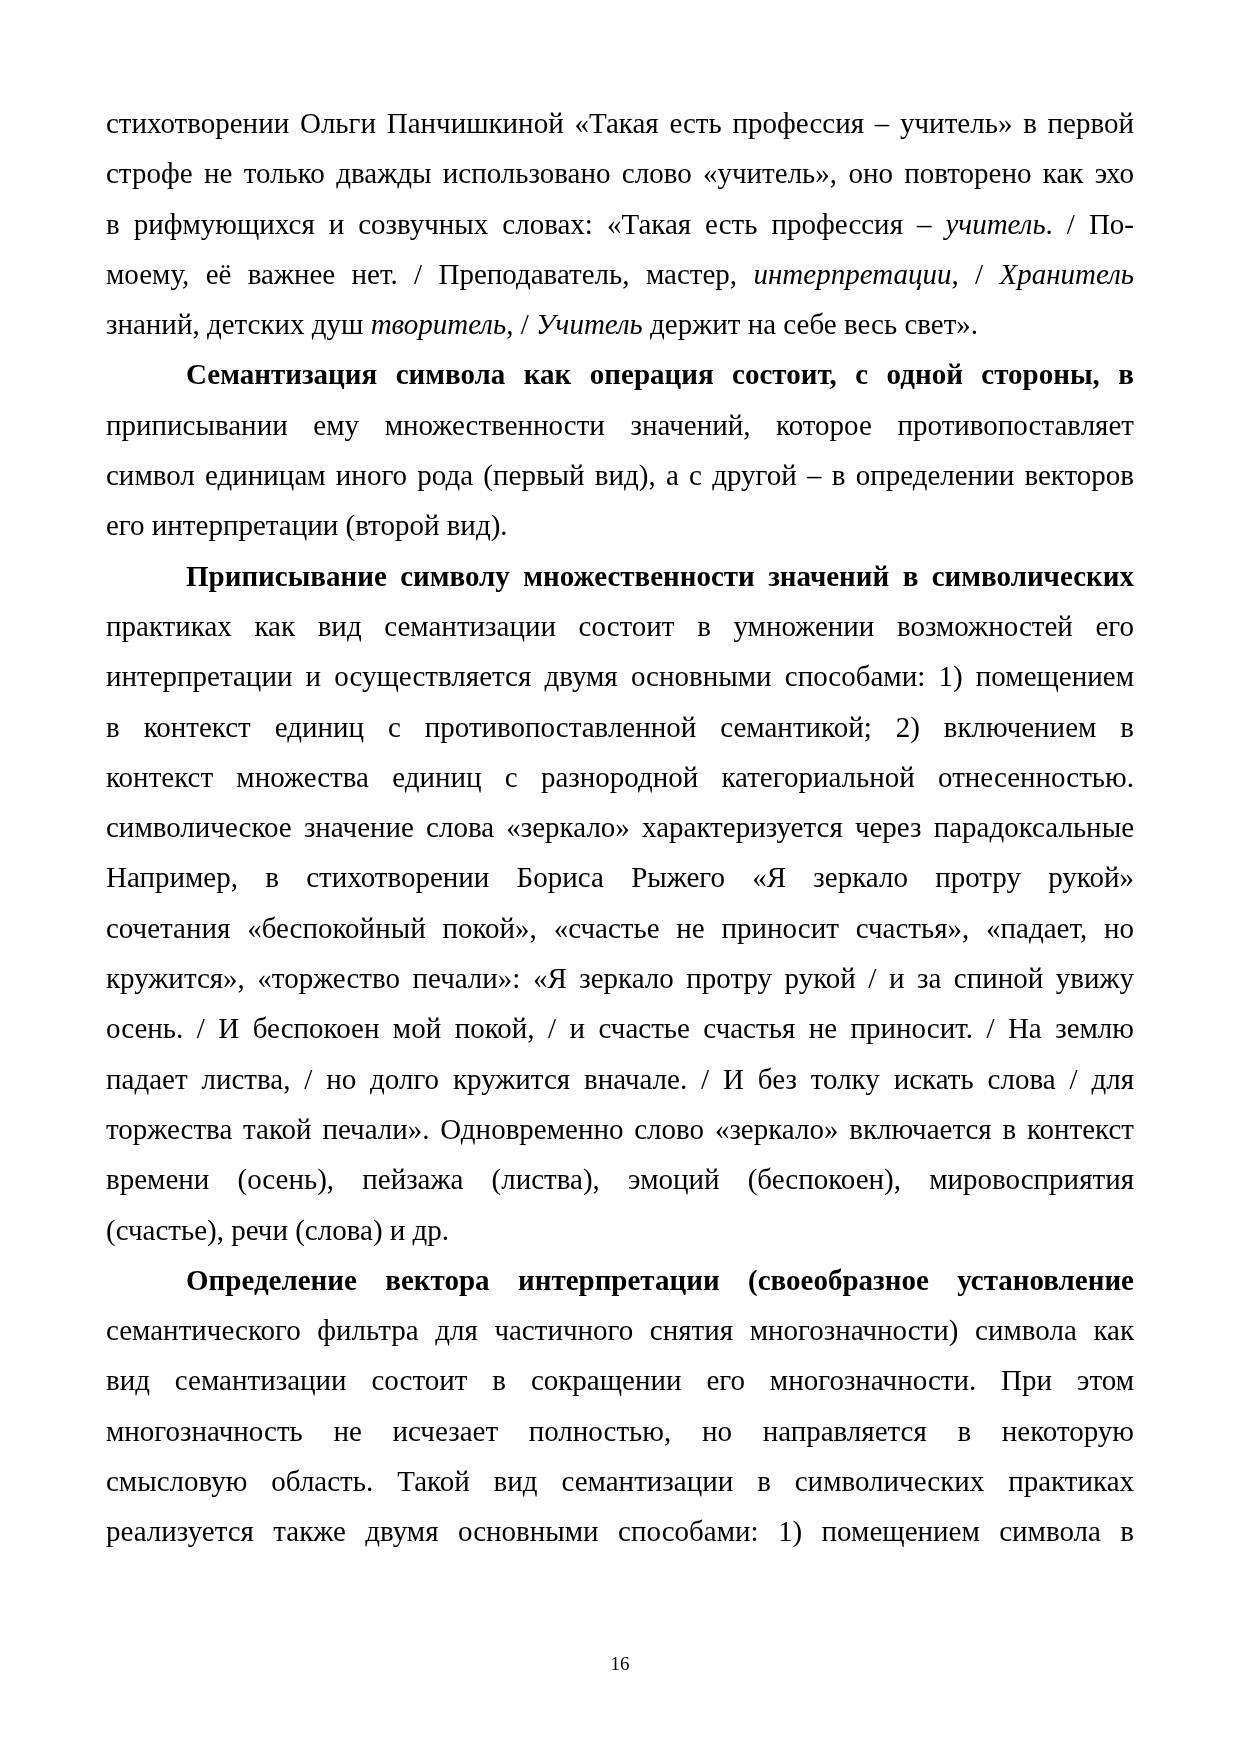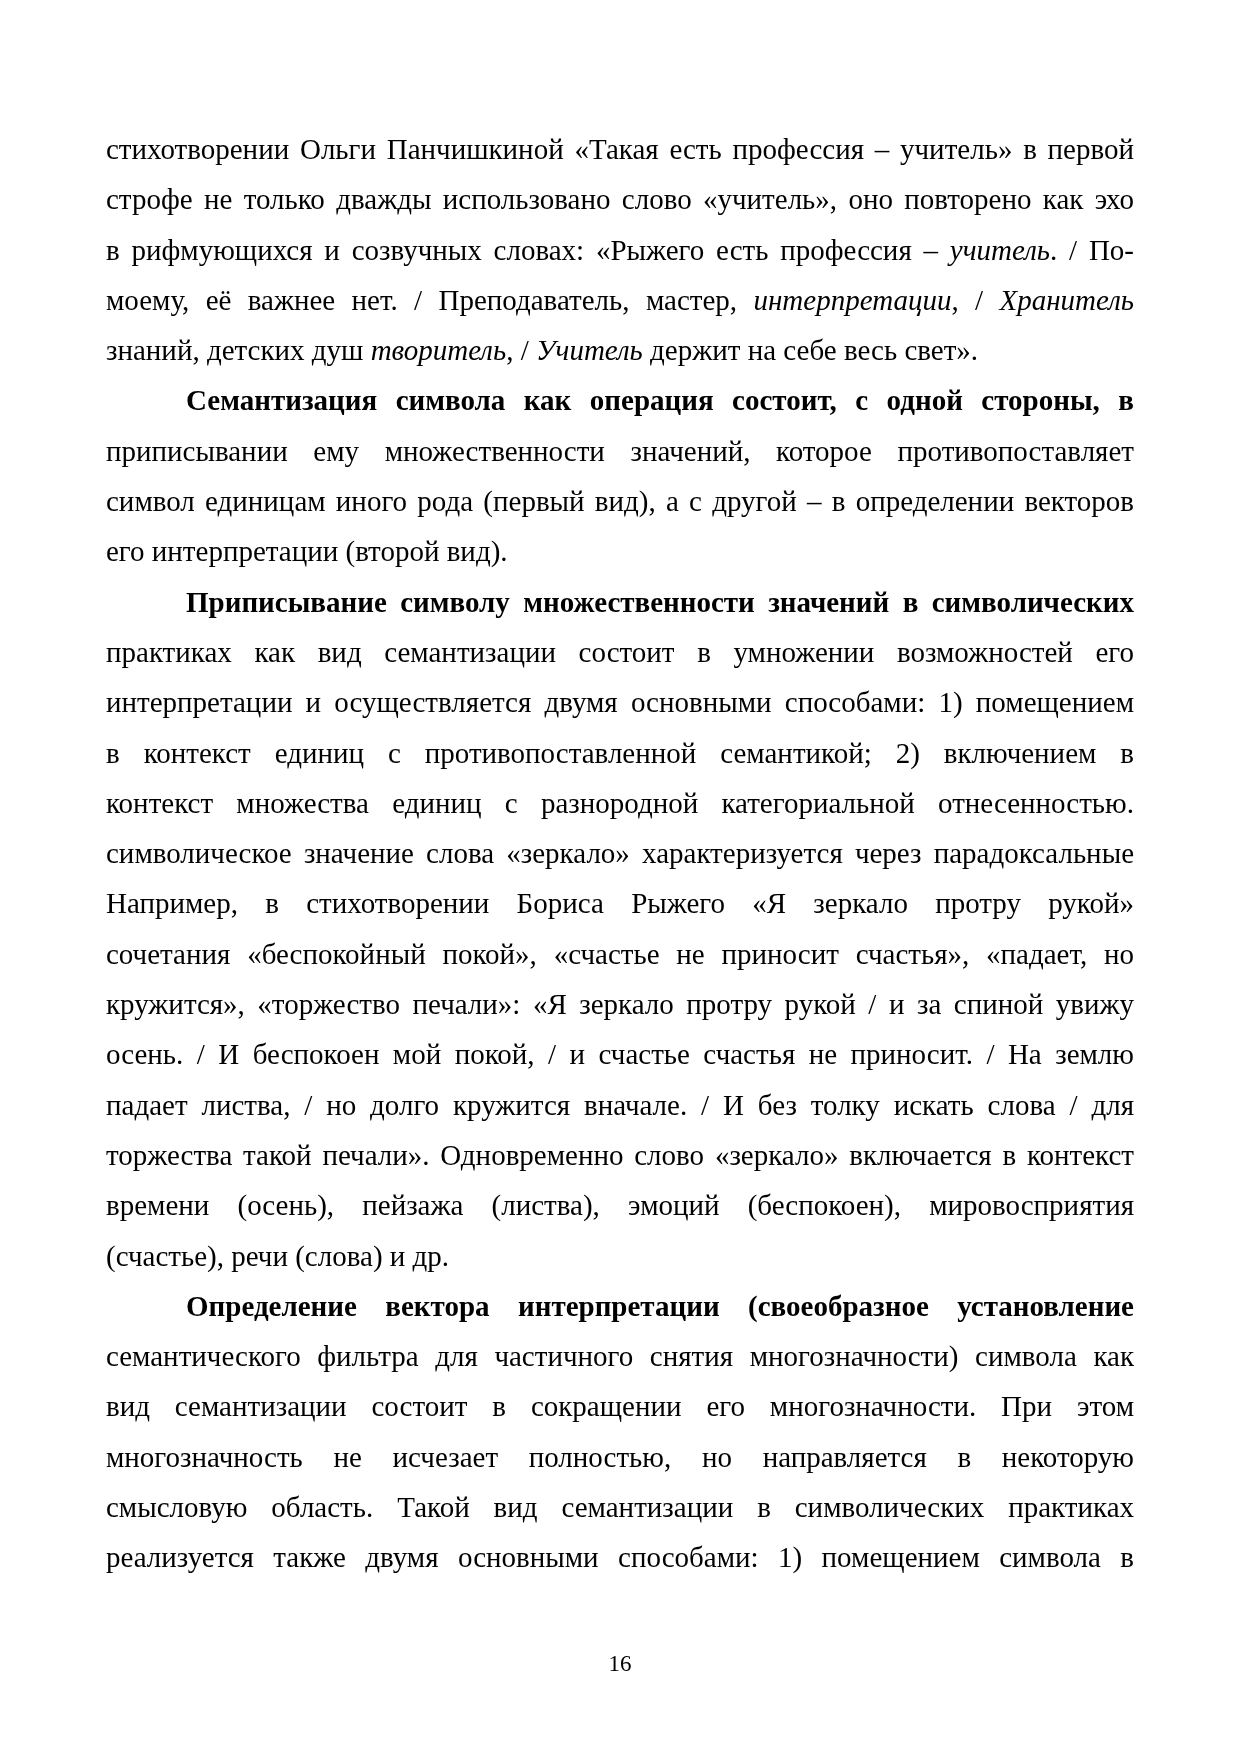--- a/index.html
+++ b/index.html
@@ -12,21 +12,21 @@
     width: 1240px;
     height: 1754px;
     background: #ffffff;
     overflow: hidden;
     font-family: "Liberation Serif", "DejaVu Serif", serif;
     color: #000000;
   }
   .text-block {
     position: absolute;
     left: 106px;
-    top: 124px;
+    top: 98px;
     width: 1028px;
   }
   .paragraph {
     margin: 0;
     padding: 0;
   }
   .line {
     font-size: 29px;
     line-height: 50.3px;
     white-space: nowrap;
@@ -43,33 +43,33 @@
     font-weight: bold;
   }
   .run { font-style: normal; }
   .run.italic { font-style: italic; }
   .page-number {
     position: absolute;
     top: 1644px;
     left: 0;
     width: 100%;
     text-align: center;
-    font-size: 23px;
+    font-size: 19px;
     line-height: 40px;
   }
 </style>
 </head>
 <body>
 
 <div class="page">
   <div class="text-block">
       <div class="paragraph">
         <div class="line"><span class="run">стихотворении Ольги Панчишкиной «Такая есть профессия – учитель» в первой</span></div>
         <div class="line"><span class="run">строфе не только дважды использовано слово «учитель», оно повторено как эхо</span></div>
-        <div class="line"><span class="run">в рифмующихся и созвучных словах: «Рыжего есть профессия – </span><span class="run italic">учитель</span><span class="run">. / По-</span></div>
+        <div class="line"><span class="run">в рифмующихся и созвучных словах: «Такая есть профессия – </span><span class="run italic">учитель</span><span class="run">. / По-</span></div>
         <div class="line"><span class="run">моему, её важнее нет. / Преподаватель, мастер, </span><span class="run italic">интерпретации</span><span class="run">, / </span><span class="run italic">Хранитель</span></div>
         <div class="line no-justify"><span class="run">знаний, детских душ </span><span class="run italic">творитель</span><span class="run">, / </span><span class="run italic">Учитель</span><span class="run"> держит на себе весь свет».</span></div>
       </div>
       <div class="paragraph">
         <div class="line indent"><span class="run">Семантизация символа как операция состоит, с одной стороны, в</span></div>
         <div class="line"><span class="run">приписывании ему множественности значений, которое противопоставляет</span></div>
         <div class="line"><span class="run">символ единицам иного рода (первый вид), а с другой – в определении векторов</span></div>
         <div class="line no-justify"><span class="run">его интерпретации (второй вид).</span></div>
       </div>
       <div class="paragraph">

